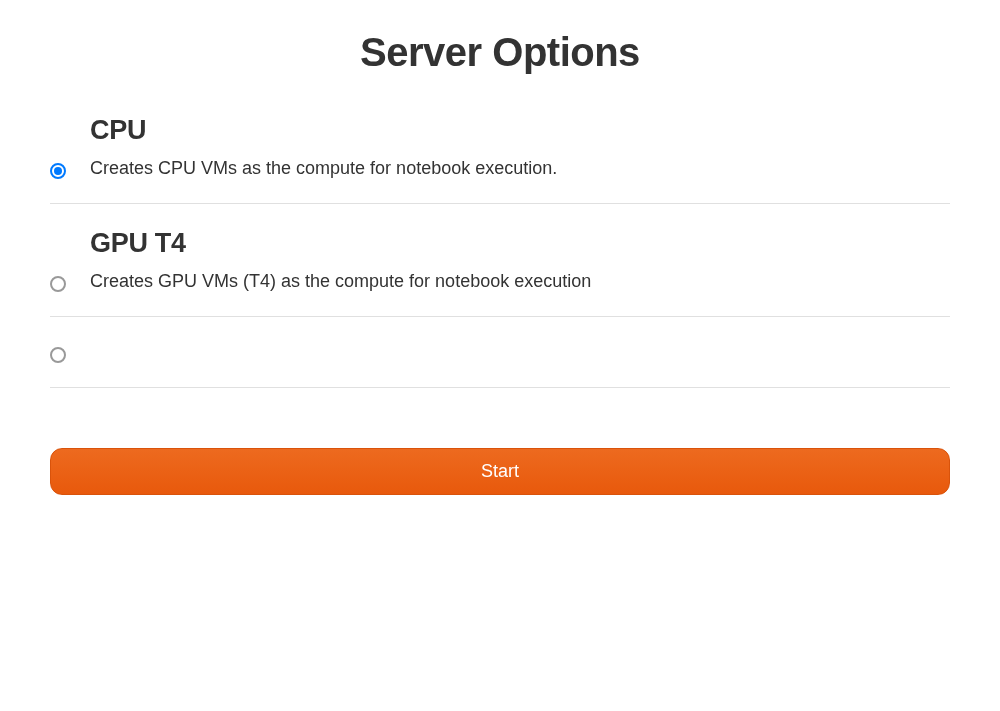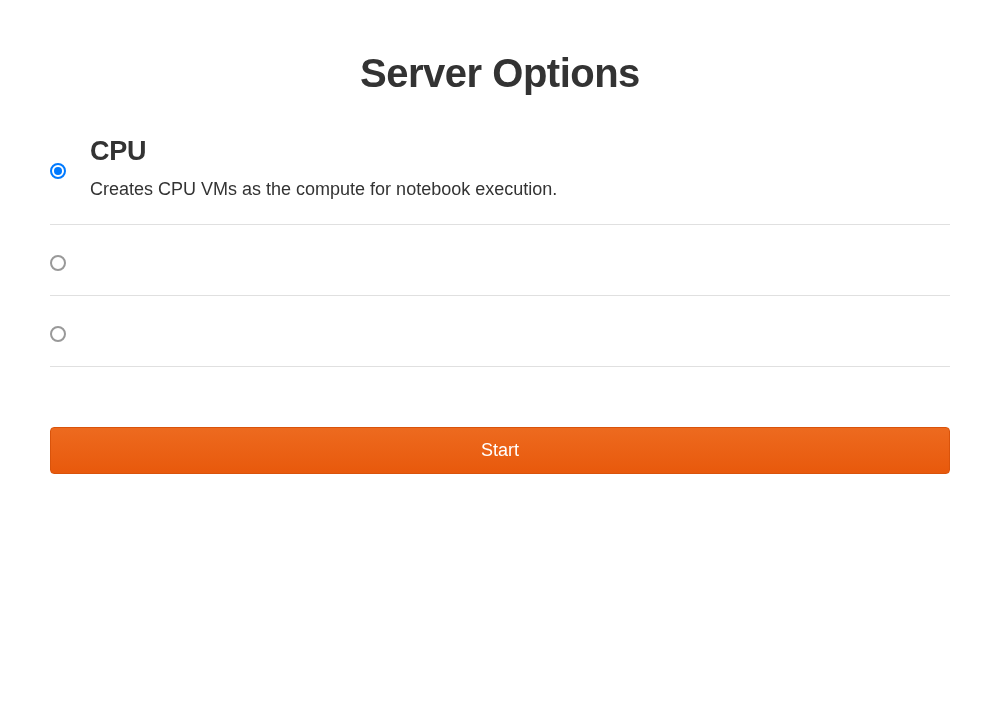--- a/index.html
+++ b/index.html
@@ -15,28 +15,27 @@
       height: 711px;
       padding: 30px 50px;
     }
     .page-title {
       text-align: center;
       font-size: 40px;
       font-weight: 700;
       color: #333333;
       margin-bottom: 40px;
       letter-spacing: -0.5px;
-      margin-top: 21px;
     }
     .option-list {
       margin-bottom: 60px;
     }
     .option-item {
       display: flex;
-      align-items: center;
+      align-items: flex-end;
       padding: 0 0 24px 0;
       border-bottom: 1px solid #e0e0e0;
       margin-bottom: 24px;
     }
     .option-item:last-child {
       margin-bottom: 0;
     }
     .radio-col {
       width: 40px;
       display: flex;
@@ -85,21 +84,21 @@
     .start-button {
       display: block;
       width: 100%;
       padding: 12px 0;
       background: #e8590c;
       background: linear-gradient(to bottom, #ed6a1f, #e8590c);
       color: #ffffff;
       font-size: 18px;
       font-weight: 400;
       border: 1px solid #d9530b;
-      border-radius: 4px;
+      border-radius: 12px;
       text-align: center;
       cursor: pointer;
     }
   </style>
 </head>
 <body>
 
 <h1 class="page-title">Server Options</h1>
 
 <div class="option-list">
@@ -111,20 +110,24 @@
     <div class="option-body">
       <div class="option-title">CPU</div>
       <div class="option-desc">Creates CPU VMs as the compute for notebook execution.</div>
     </div>
   </div>
 
   <div class="option-item">
     <div class="radio-col">
       <span class="radio"></span>
     </div>
+    <div class="option-body">
+      <div class="option-title">GPU T4</div>
+      <div class="option-desc">Creates GPU VMs (T4) as the compute for notebook execution</div>
+    </div>
   </div>
 
   <div class="option-item">
     <div class="radio-col">
       <span class="radio"></span>
     </div>
     <div class="option-body">
     </div>
   </div>
 

